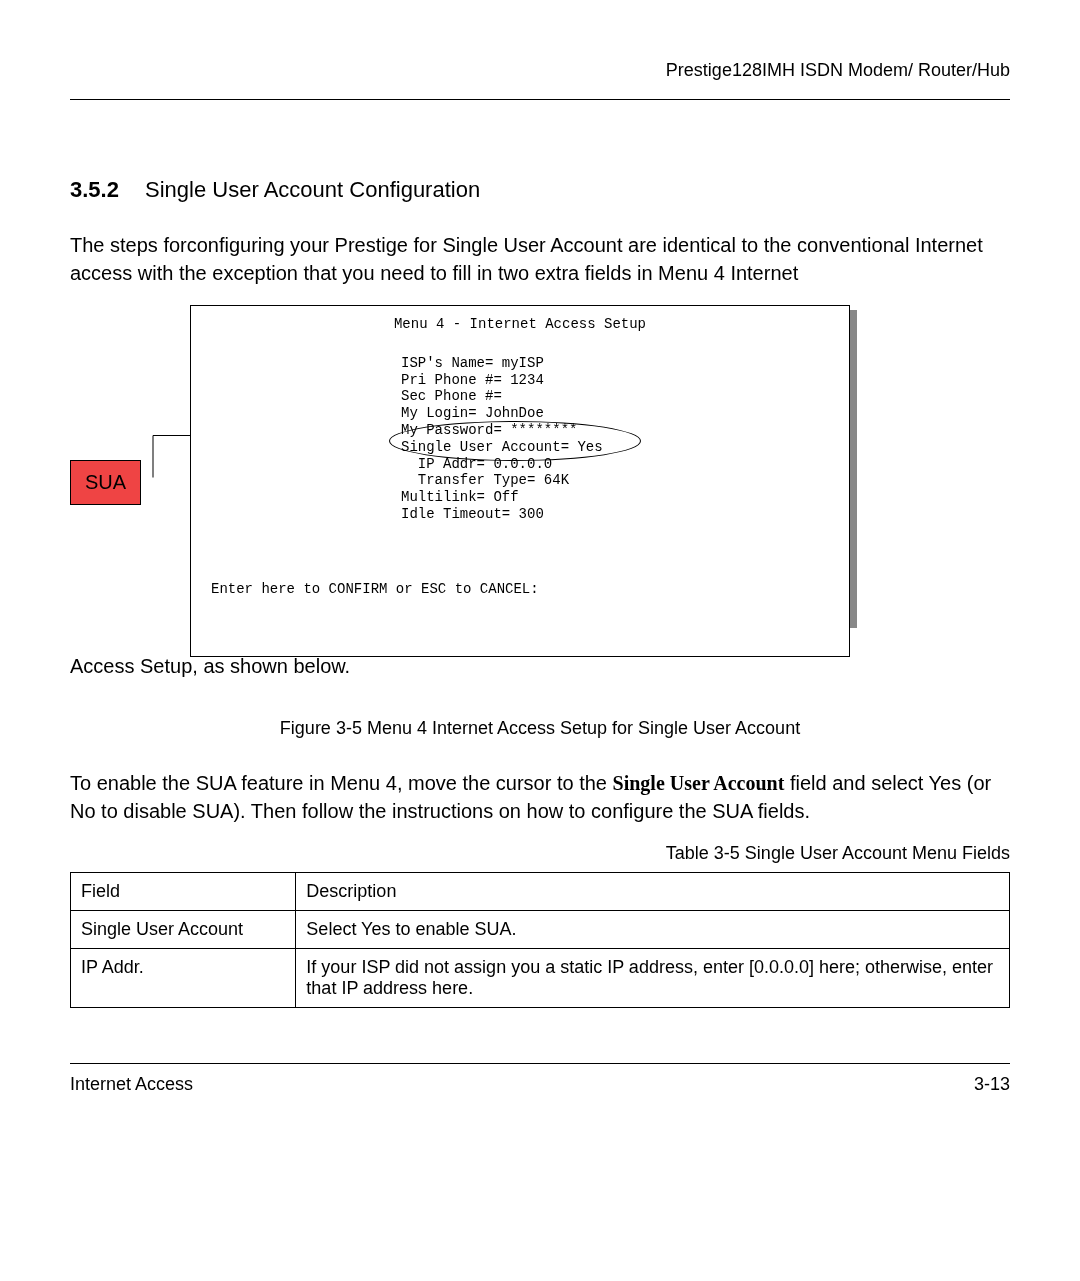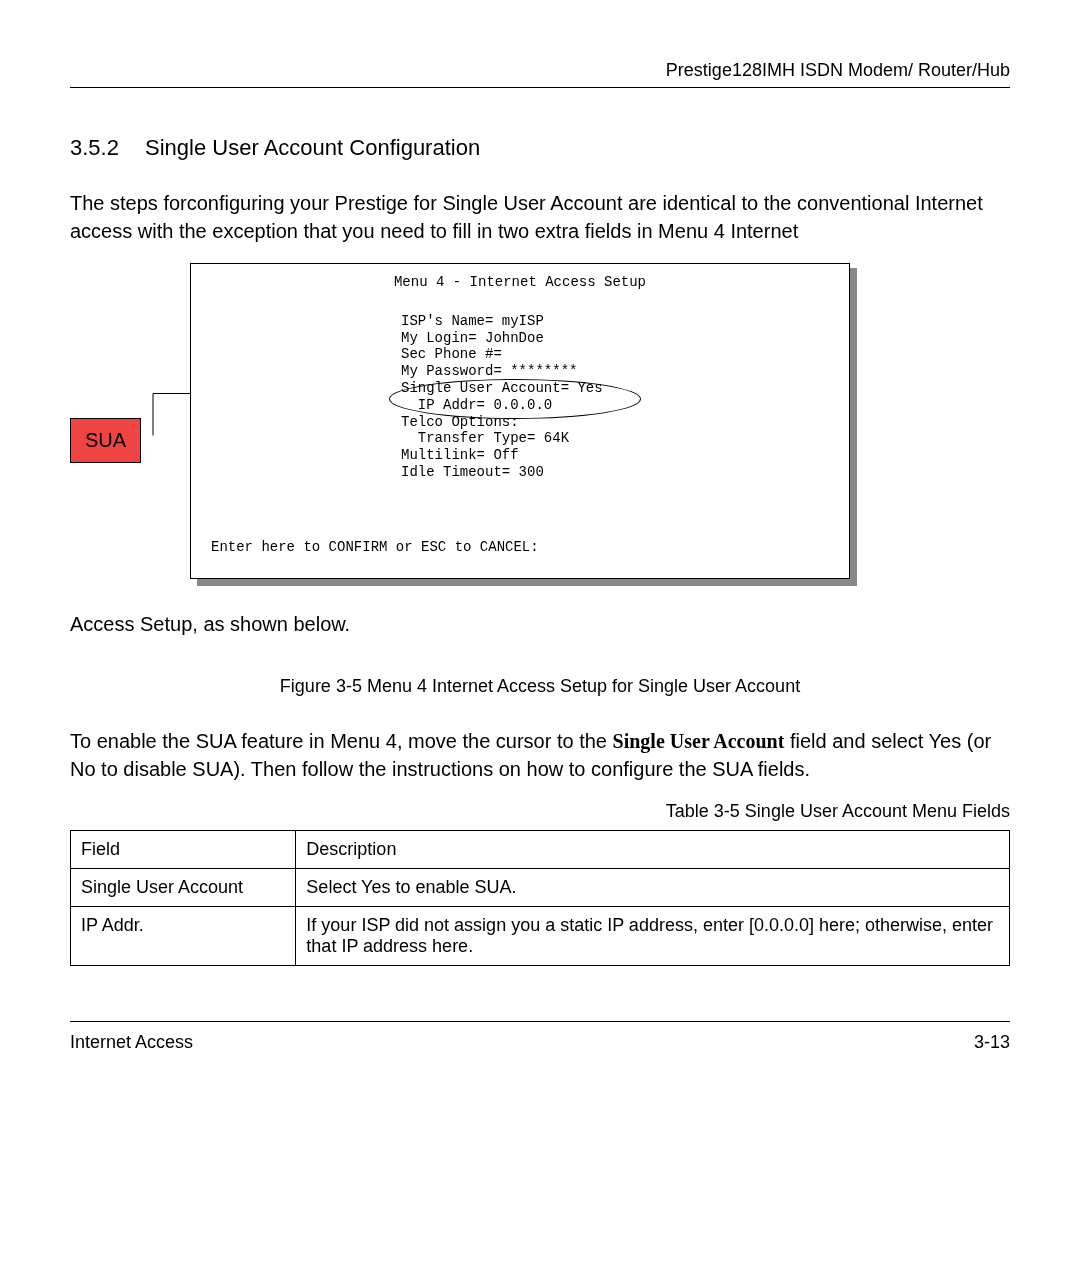--- a/index.html
+++ b/index.html
@@ -8,31 +8,32 @@
     color: #000;
     margin: 0;
     padding: 60px 70px 40px 70px;
     width: 940px;
     box-sizing: content-box;
     background: #fff;
   }
   .header-line {
     text-align: right;
     font-size: 18px;
-    padding-bottom: 6px;
+    padding-bottom: 18px;
     border-bottom: 1.5px solid #000;
-    margin-bottom: 47px;
+    margin-bottom: 77px;
   }
   .section-heading {
     font-size: 22px;
     margin-bottom: 28px;
   }
   .section-num {
     display: inline-block;
     margin-right: 20px;
+    font-weight: bold;
   }
   p.body {
     font-size: 20px;
     line-height: 1.4;
     margin: 0 0 18px 0;
   }
   .diagram-area {
     position: relative;
     margin: 10px 0 10px 0;
     height: 340px;
@@ -70,21 +71,21 @@
     top: 5px;
     width: 660px;
     height: 318px;
     background: #888;
   }
   .terminal {
     position: absolute;
     left: 120px;
     top: 0;
     width: 660px;
-    height: 316px;
+    height: 352px;
     border: 1.5px solid #000;
     background: #fff;
     font-family: "Courier New", monospace;
     font-size: 14px;
     line-height: 1.2;
     padding: 10px 20px;
     box-sizing: border-box;
   }
   .terminal .title {
     text-align: center;
@@ -164,26 +165,26 @@
 <div class="diagram-area">
   <div class="sua-label">SUA</div>
   <div class="sua-line1"></div>
   <div class="sua-line2"></div>
   <div class="terminal-shadow"></div>
   <div class="terminal">
     <div class="title">Menu 4 - Internet Access Setup</div>
     <div class="fields">
       <div class="ellipse"></div>
       <div>ISP's Name= myISP</div>
+      <div>Pri Phone #= 1234</div>
+      <div>Sec Phone #=</div>
       <div>My Login= JohnDoe</div>
-      <div>Sec Phone #=</div>
       <div>My Password= ********</div>
       <div>Single User Account= Yes</div>
       <div style="white-space:pre;">  IP Addr= 0.0.0.0</div>
-      <div>Telco Options:</div>
       <div style="white-space:pre;">  Transfer Type= 64K</div>
       <div>Multilink= Off</div>
       <div>Idle Timeout= 300</div>
     </div>
     <div class="confirm">Enter here to CONFIRM or ESC to CANCEL:</div>
   </div>
 </div>
 
 <p class="caption-below">Access Setup, as shown below.</p>
 

